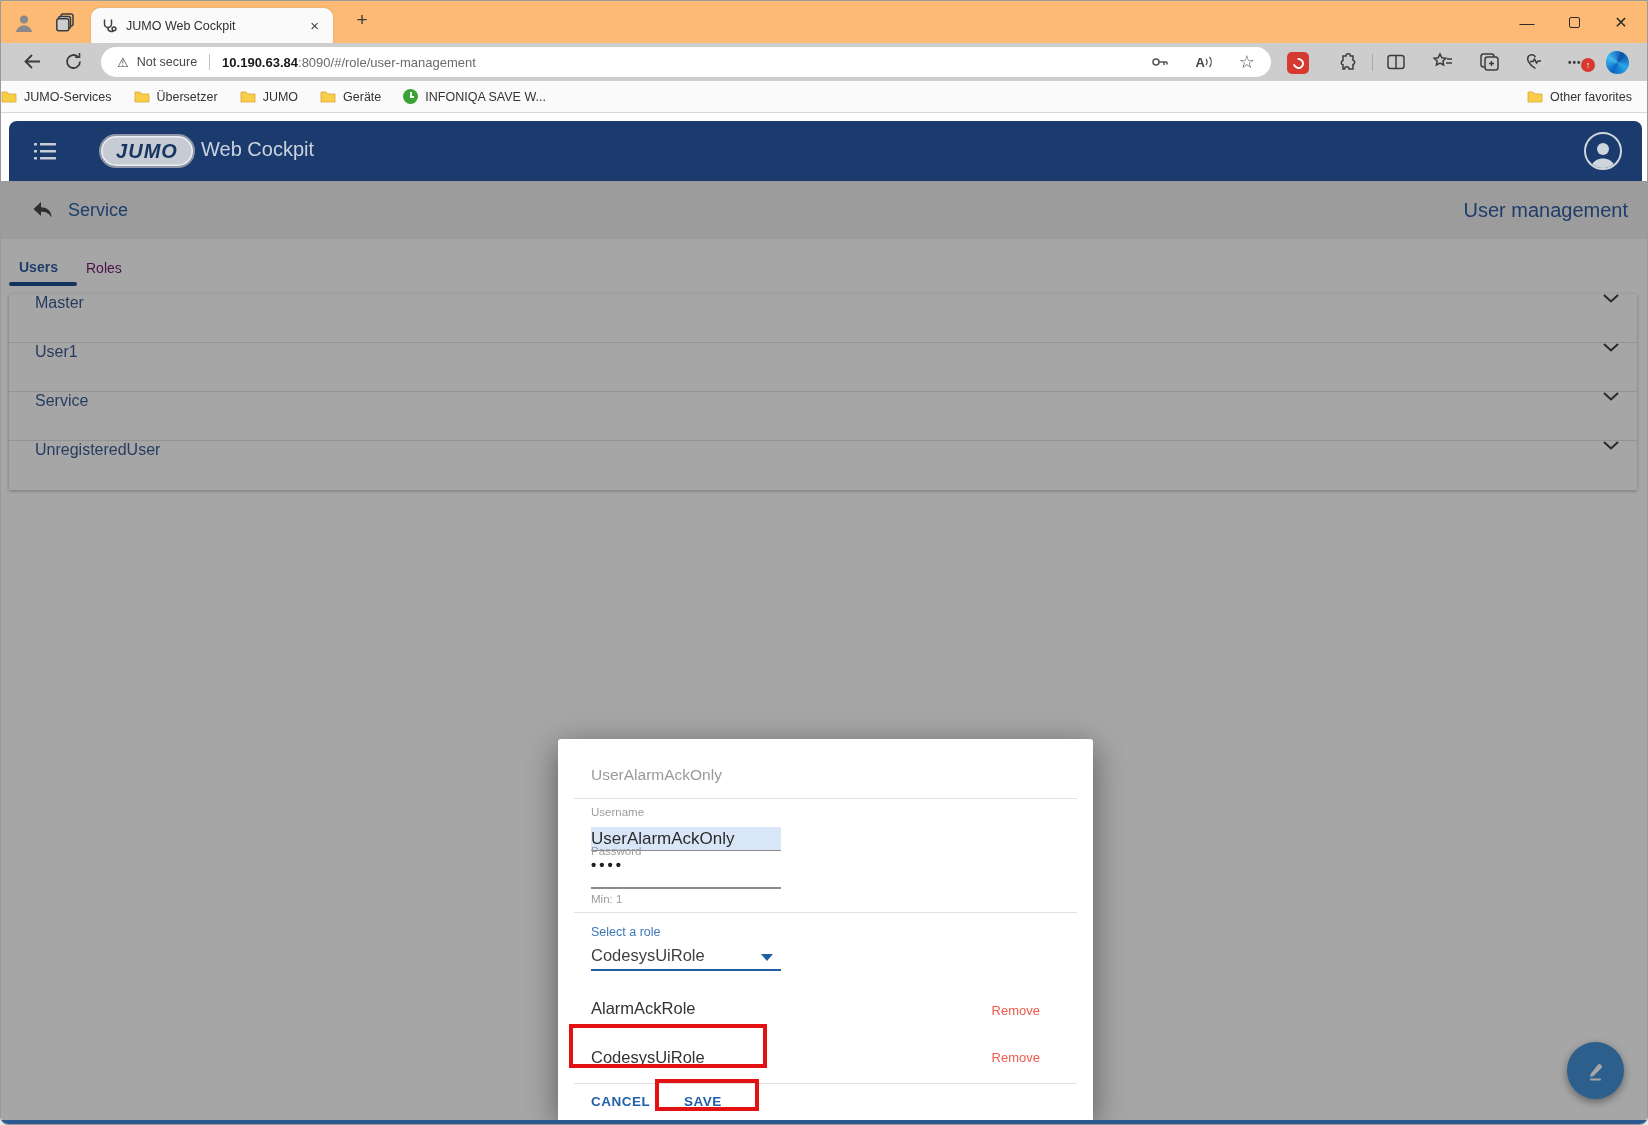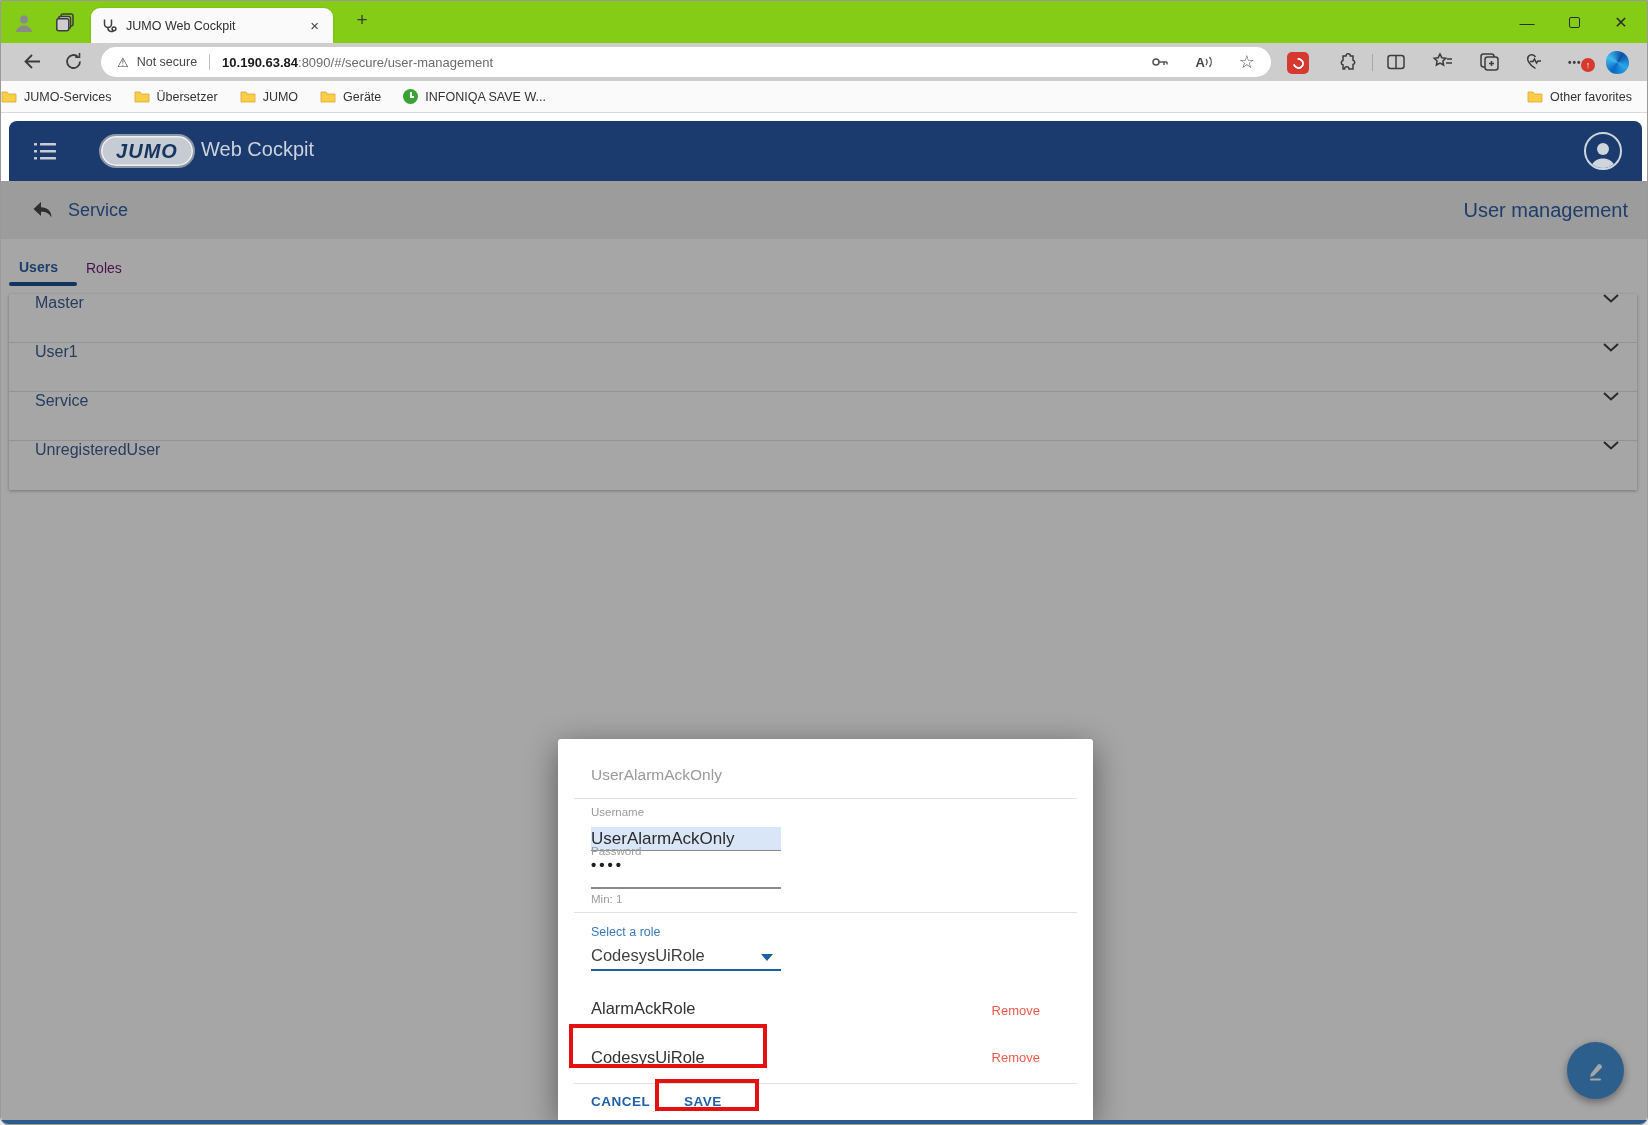--- a/index.html
+++ b/index.html
@@ -2,21 +2,21 @@
 <html><head>
 <meta charset="utf-8">
 <style>
   html,body{margin:0;padding:0;background:#e9e9e9;font-family:"Liberation Sans",sans-serif;}
   *{box-sizing:border-box;}
   .window{position:relative;width:1648px;height:1125px;background:#cdcdcd;overflow:hidden;
           border:1px solid #9a9a9a;border-radius:0 0 8px 8px;}
   .window::after{content:"";position:absolute;left:0;right:0;bottom:0;height:4px;background:#2a5a8f;z-index:30;}
 
   
-  .titlebar{position:absolute;left:0;top:0;right:0;height:42px;background:#84cc16;}
+  .titlebar{position:absolute;left:0;top:0;right:0;height:42px;background:#fdba74;}
   .profile-btn{position:absolute;left:11px;top:10px;width:24px;height:24px;display:flex;align-items:center;justify-content:center;}
   .workspaces-btn{position:absolute;left:55px;top:11px;}
   .tab{position:absolute;left:90px;top:7px;width:242px;height:35px;background:#fafafa;border-radius:9px 9px 0 0;
        display:flex;align-items:center;padding:0 10px;box-shadow:0 0 2px rgba(0,0,0,.15);}
   .tab-title{font-size:12.5px;color:#303030;margin-left:9px;flex:1;white-space:nowrap;overflow:hidden;}
   .tab-close{font-size:15px;color:#444;padding:0 4px;cursor:default;}
   .newtab{position:absolute;left:348px;top:8px;font-size:19px;color:#3c3c3c;width:26px;text-align:center;}
   .winctl{position:absolute;top:0;height:42px;width:46px;display:flex;align-items:center;justify-content:center;color:#2b2b2b;}
   .winctl.min{left:1503px;font-size:15px;}
   .winctl.max{left:1550px;}
@@ -176,21 +176,21 @@
           <path d="M16 9.5a6.5 6.5 0 1 1-2-4.7"></path>
           <path d="M15.5 1v4.3h-4.3" stroke-width="1.6"></path>
         </svg>
     </div>
 
     <div class="addressbar">
       <span class="warn">⚠</span>
       <span class="notsecure">Not secure</span>
       <span class="vsep"></span>
       <span class="host">10.190.63.84</span>
-      <span class="urlrest">:8090/#/secure/user-management</span>
+      <span class="urlrest">:8090/#/role/user-management</span>
       <span class="pill-spacer"></span>
       <span class="pill-ico">
         <svg width="18" height="18" viewBox="0 0 18 18" fill="none" stroke="#555" stroke-width="1.5">
           <circle cx="5" cy="9" r="3"></circle>
             <path d="M8 9h8M13 9v3M16 9v2.5"></path>
         </svg>
       </span>
       <span class="pill-ico readaloud">
           <span>A</span>
           <svg width="8" height="14" viewBox="0 0 8 14" fill="none" stroke="#555" stroke-width="1.3">

